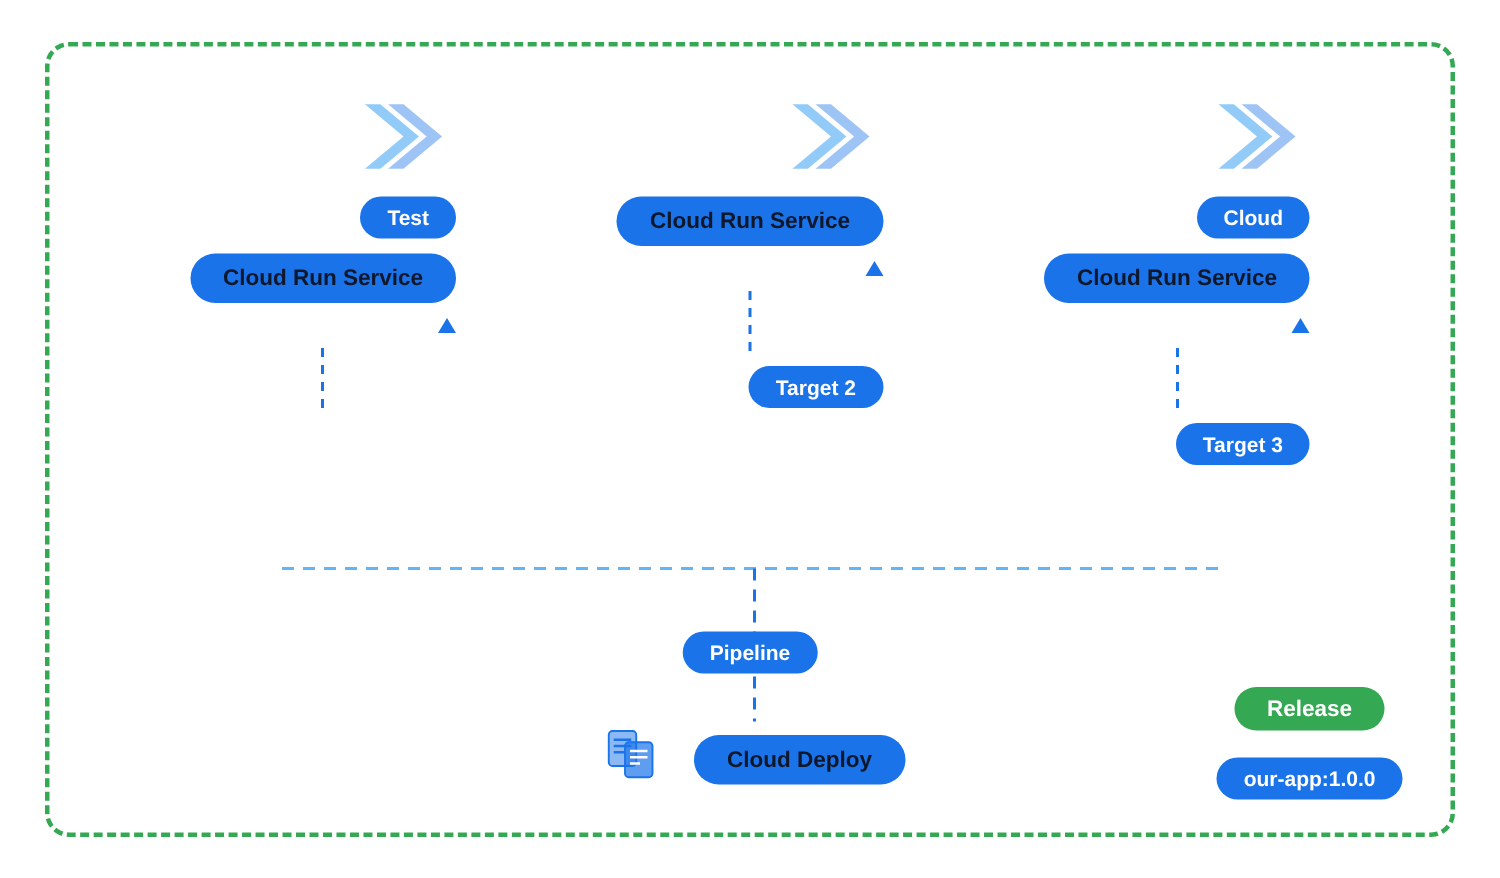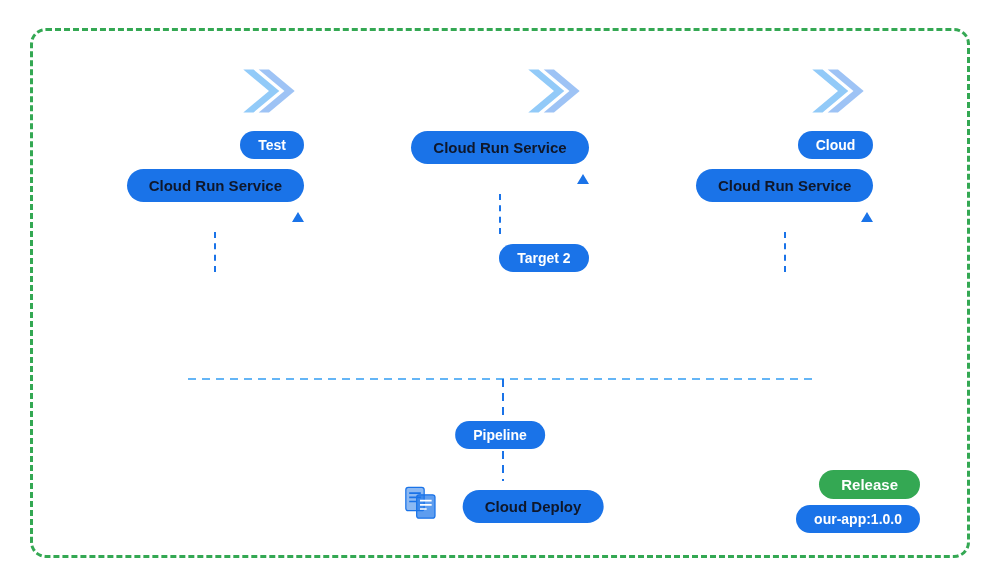--- a/index.html
+++ b/index.html
@@ -100,41 +100,42 @@
       display: flex;
       align-items: center;
       justify-content: center;
       margin-bottom: 6px;
     }
 
     
     .release-section {
       position: absolute;
       bottom: 22px;
-      right: 47px;
+      right: 32px;
       display: flex;
       flex-direction: column;
-      align-items: flex-end;
+      align-items: center;
       gap: 6px;
     }
     .release-badge {
       background: #34a853;
       color: #fff;
       border-radius: 24px;
       padding: 6px 22px;
       font-size: 15px;
       font-weight: 700;
     }
     .release-version {
       background: #1a73e8;
       color: #fff;
       border-radius: 24px;
       padding: 6px 18px;
       font-size: 14px;
       font-weight: 600;
+      margin-top: 12px;
     }
 
     
     .icon-svg {
       width: 100%;
       height: 100%;
     }
   </style>
 </head>
 <body>
@@ -186,20 +187,21 @@
           <g opacity="0.7">
             <polygon points="10,10 40,35 10,60 22,60 52,35 22,10" fill="#64b5f6"></polygon>
             <polygon points="28,10 58,35 28,60 40,60 70,35 40,10" fill="#1a73e8" opacity="0.6"></polygon>
           </g>
         </svg>
       </div>
       <div class="pill">Cloud</div>
       <div class="pill-lg">Cloud Run Service</div>
       <div class="arrow-up"></div>
       <div class="v-dashed-line"></div>
+      <div class="pill">Target 3</div>
     </div>
 
   </div>
 
   <svg style="position:absolute; top:338px; left:0; width:100%; height:20px; overflow:visible;" xmlns="http://www.w3.org/2000/svg">
     <line x1="155" y1="10" x2="785" y2="10" stroke="#64b5f6" stroke-width="2" stroke-dasharray="8,6"></line>
   </svg>
 
   <svg style="position:absolute; top:348px; left:0; width:100%; height:70px; overflow:visible;" xmlns="http://www.w3.org/2000/svg">
     <line x1="470" y1="0" x2="470" y2="50" stroke="#1a73e8" stroke-width="2" stroke-dasharray="8,6"></line>

